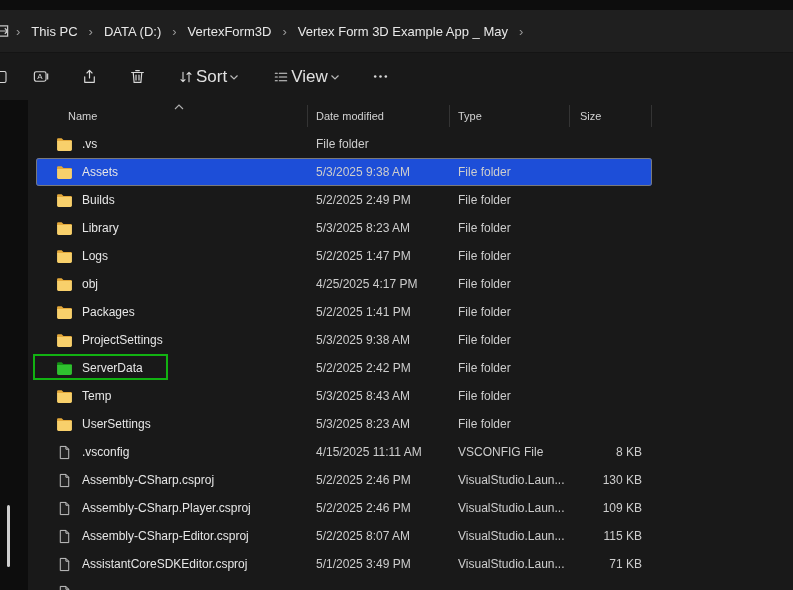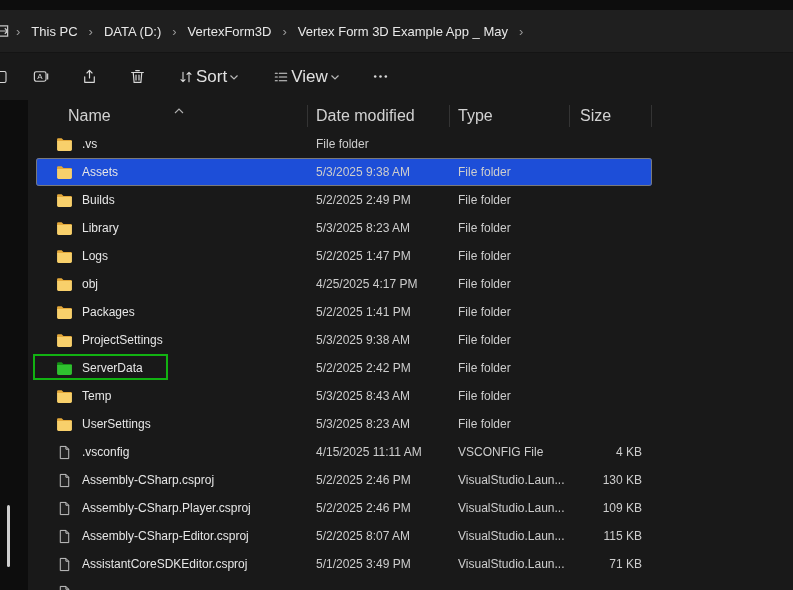--- a/index.html
+++ b/index.html
@@ -30,21 +30,21 @@
   .tb-btn{width:32px;height:32px;margin-right:16px;display:inline-flex;align-items:center;justify-content:center;border-radius:4px;}
   .tb-btn.partial{width:16px;margin-left:-9px;margin-right:18px;overflow:hidden;}
   .tb-labeled{height:32px;padding:0 9px;margin-right:16px;display:inline-flex;align-items:center;gap:2px;border-radius:4px;font-size:17px;color:#e0e0e0;}
   .tb-ic{display:inline-flex;}
   .chev-down{display:inline-flex;margin-top:2px;}
 
   
   .left-strip{position:absolute;top:100px;left:0;width:28px;bottom:0;background:#0d0d0d;}
   .pane{position:absolute;top:100px;left:28px;right:0;bottom:0;background:#191919;overflow:hidden;}
 
-  .header-row{display:flex;height:30px;width:616px;margin-left:8px;position:relative;font-size:16px;color:#d2d2d2;}
+  .header-row{display:flex;height:30px;width:616px;margin-left:8px;position:relative;font-size:11px;color:#d2d2d2;}
   .hcell{box-sizing:border-box;display:flex;align-items:center;border-right:1px solid #343434;height:22px;margin-top:5px;}
   .h-name{width:272px;padding-left:32px;position:relative;}
   .h-date{width:142px;padding-left:8px;}
   .h-type{width:120px;padding-left:8px;}
   .h-size{width:82px;padding-left:10px;}
   .sort-caret{position:absolute;left:138px;top:-5px;}
 
   .rows{width:680px;}
   .row{position:relative;display:flex;align-items:center;height:28px;width:616px;margin-left:8px;font-size:12px;border-radius:3px;}
   .c-namewrap{box-sizing:border-box;width:272px;display:flex;align-items:center;padding-left:20px;gap:9px;}
@@ -349,21 +349,21 @@
 
         <svg class="svg-file" viewBox="0 0 16 16" width="15" height="15">
           <path d="M3.5 1.5h6l3 3v10h-9z" fill="#222222" stroke="#cfcfcf" stroke-width="1"></path>
           <path d="M9.5 1.5v3h3" fill="none" stroke="#cfcfcf" stroke-width="1"></path>
         </svg>
       </span>
       <span class="c-name">.vsconfig</span>
     </div>
     <div class="c-date">4/15/2025 11:11 AM</div>
     <div class="c-type">VSCONFIG File</div>
-    <div class="c-size">4 KB</div>
+    <div class="c-size">8 KB</div>
   </div>
       <div class="row state-normal">
     <div class="c-namewrap">
       <span class="icon file">
 
         <svg class="svg-file" viewBox="0 0 16 16" width="15" height="15">
           <path d="M3.5 1.5h6l3 3v10h-9z" fill="#222222" stroke="#cfcfcf" stroke-width="1"></path>
           <path d="M9.5 1.5v3h3" fill="none" stroke="#cfcfcf" stroke-width="1"></path>
         </svg>
       </span>

